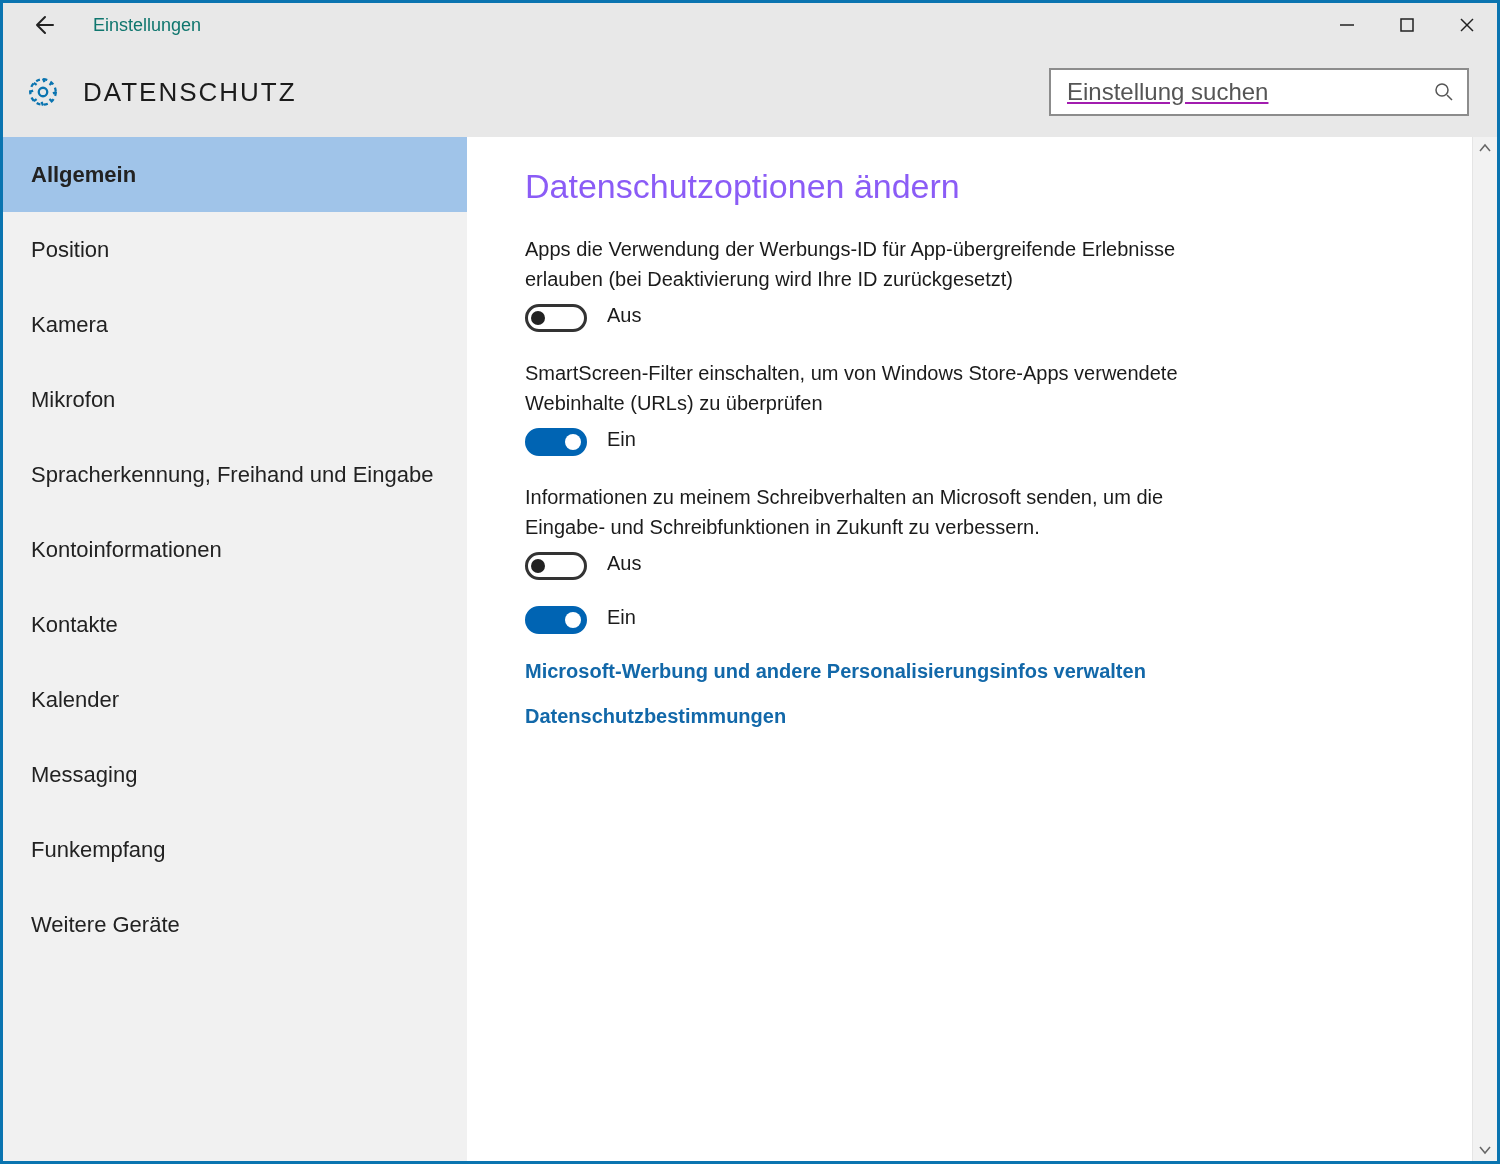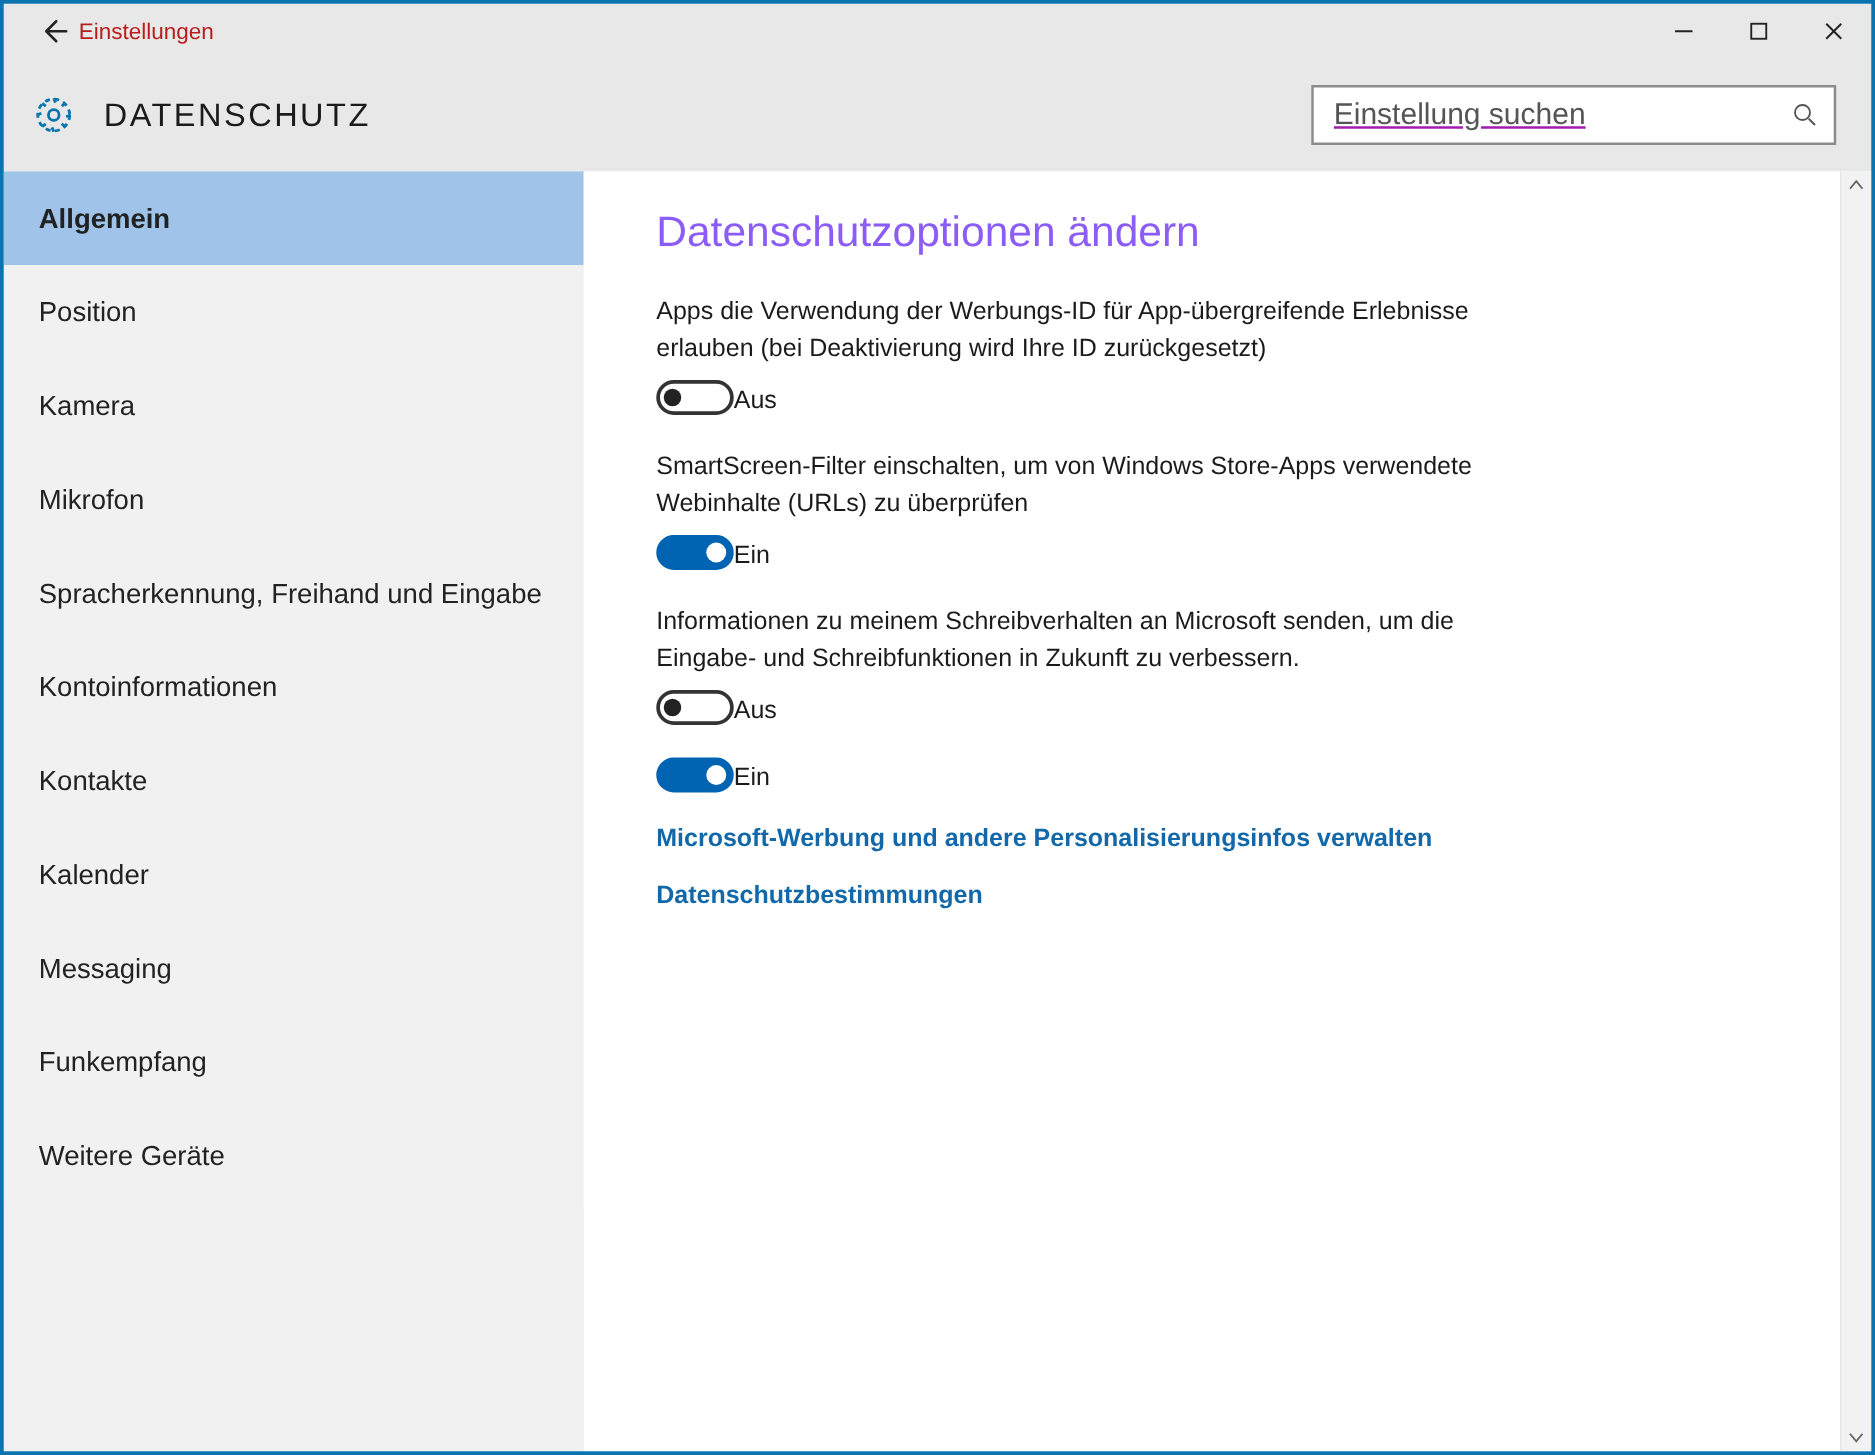--- a/index.html
+++ b/index.html
@@ -28,21 +28,21 @@
     background:var(--chrome-bg);
   }
 
   
   .titlebar {
     height:44px; display:flex; align-items:center;
     background:var(--chrome-bg);
     padding-left:20px;
   }
   .titlebar .back { width:40px; height:40px; display:flex; align-items:center; justify-content:center; }
-  .titlebar .title { font-size:18px; color:#b91c1c; }
+  .titlebar .title { margin-left:30px; font-size:18px; color:#0f766e; }
   .titlebar .spacer { flex:1; }
   .win-buttons { display:flex; }
   .win-btn { width:60px; height:44px; display:flex; align-items:center; justify-content:center; }
   .win-btn svg { stroke:#222; }
 
   
   .header {
     display:flex; align-items:center; height:90px; padding:0 28px 0 22px;
     background:var(--chrome-bg);
   }
@@ -75,21 +75,21 @@
   }
   .side-item.selected { background:var(--sidebar-selected);font-weight:bold; }
 
   .content-wrap { flex:1; display:flex; background:#ffffff; min-width:0; }
   .content { flex:1; padding:30px 28px 12px 58px; overflow:hidden; }
   .content h2 { font-weight:400; font-size:34px; margin:0 0 28px 0; color:#8b5cf6; }
 
   .setting { margin-bottom:26px; }
   .setting-desc { font-size:20px; line-height:1.5; max-width:660px; margin-bottom:10px; }
 
-  .toggle-row { display:flex; align-items:flex-end; }
+  .toggle-row { display:flex; align-items:flex-start; gap:20px; }
   .toggle { width:62px; height:28px; border-radius:16px; position:relative; box-sizing:border-box; flex-shrink:0; }
   .toggle.off { border:3px solid var(--toggle-off-border); background:#fff; }
   .toggle.off .knob { position:absolute; left:3px; top:50%; transform:translateY(-50%); width:14px; height:14px; border-radius:50%; background:#222; }
   .toggle.on { background:var(--toggle-on-bg); border:3px solid var(--toggle-on-bg); }
   .toggle.on .knob { position:absolute; right:3px; top:50%; transform:translateY(-50%); width:16px; height:16px; border-radius:50%; background:#fff; }
   .toggle-label { font-size:20px; }
 
   .link { display:block; color:var(--link); font-size:20px; margin-top:22px; text-decoration:none;font-weight:bold; }
 
   .scrollbar { width:24px; background:#f2f2f2; position:relative; border-left:1px solid #e5e5e5; }

